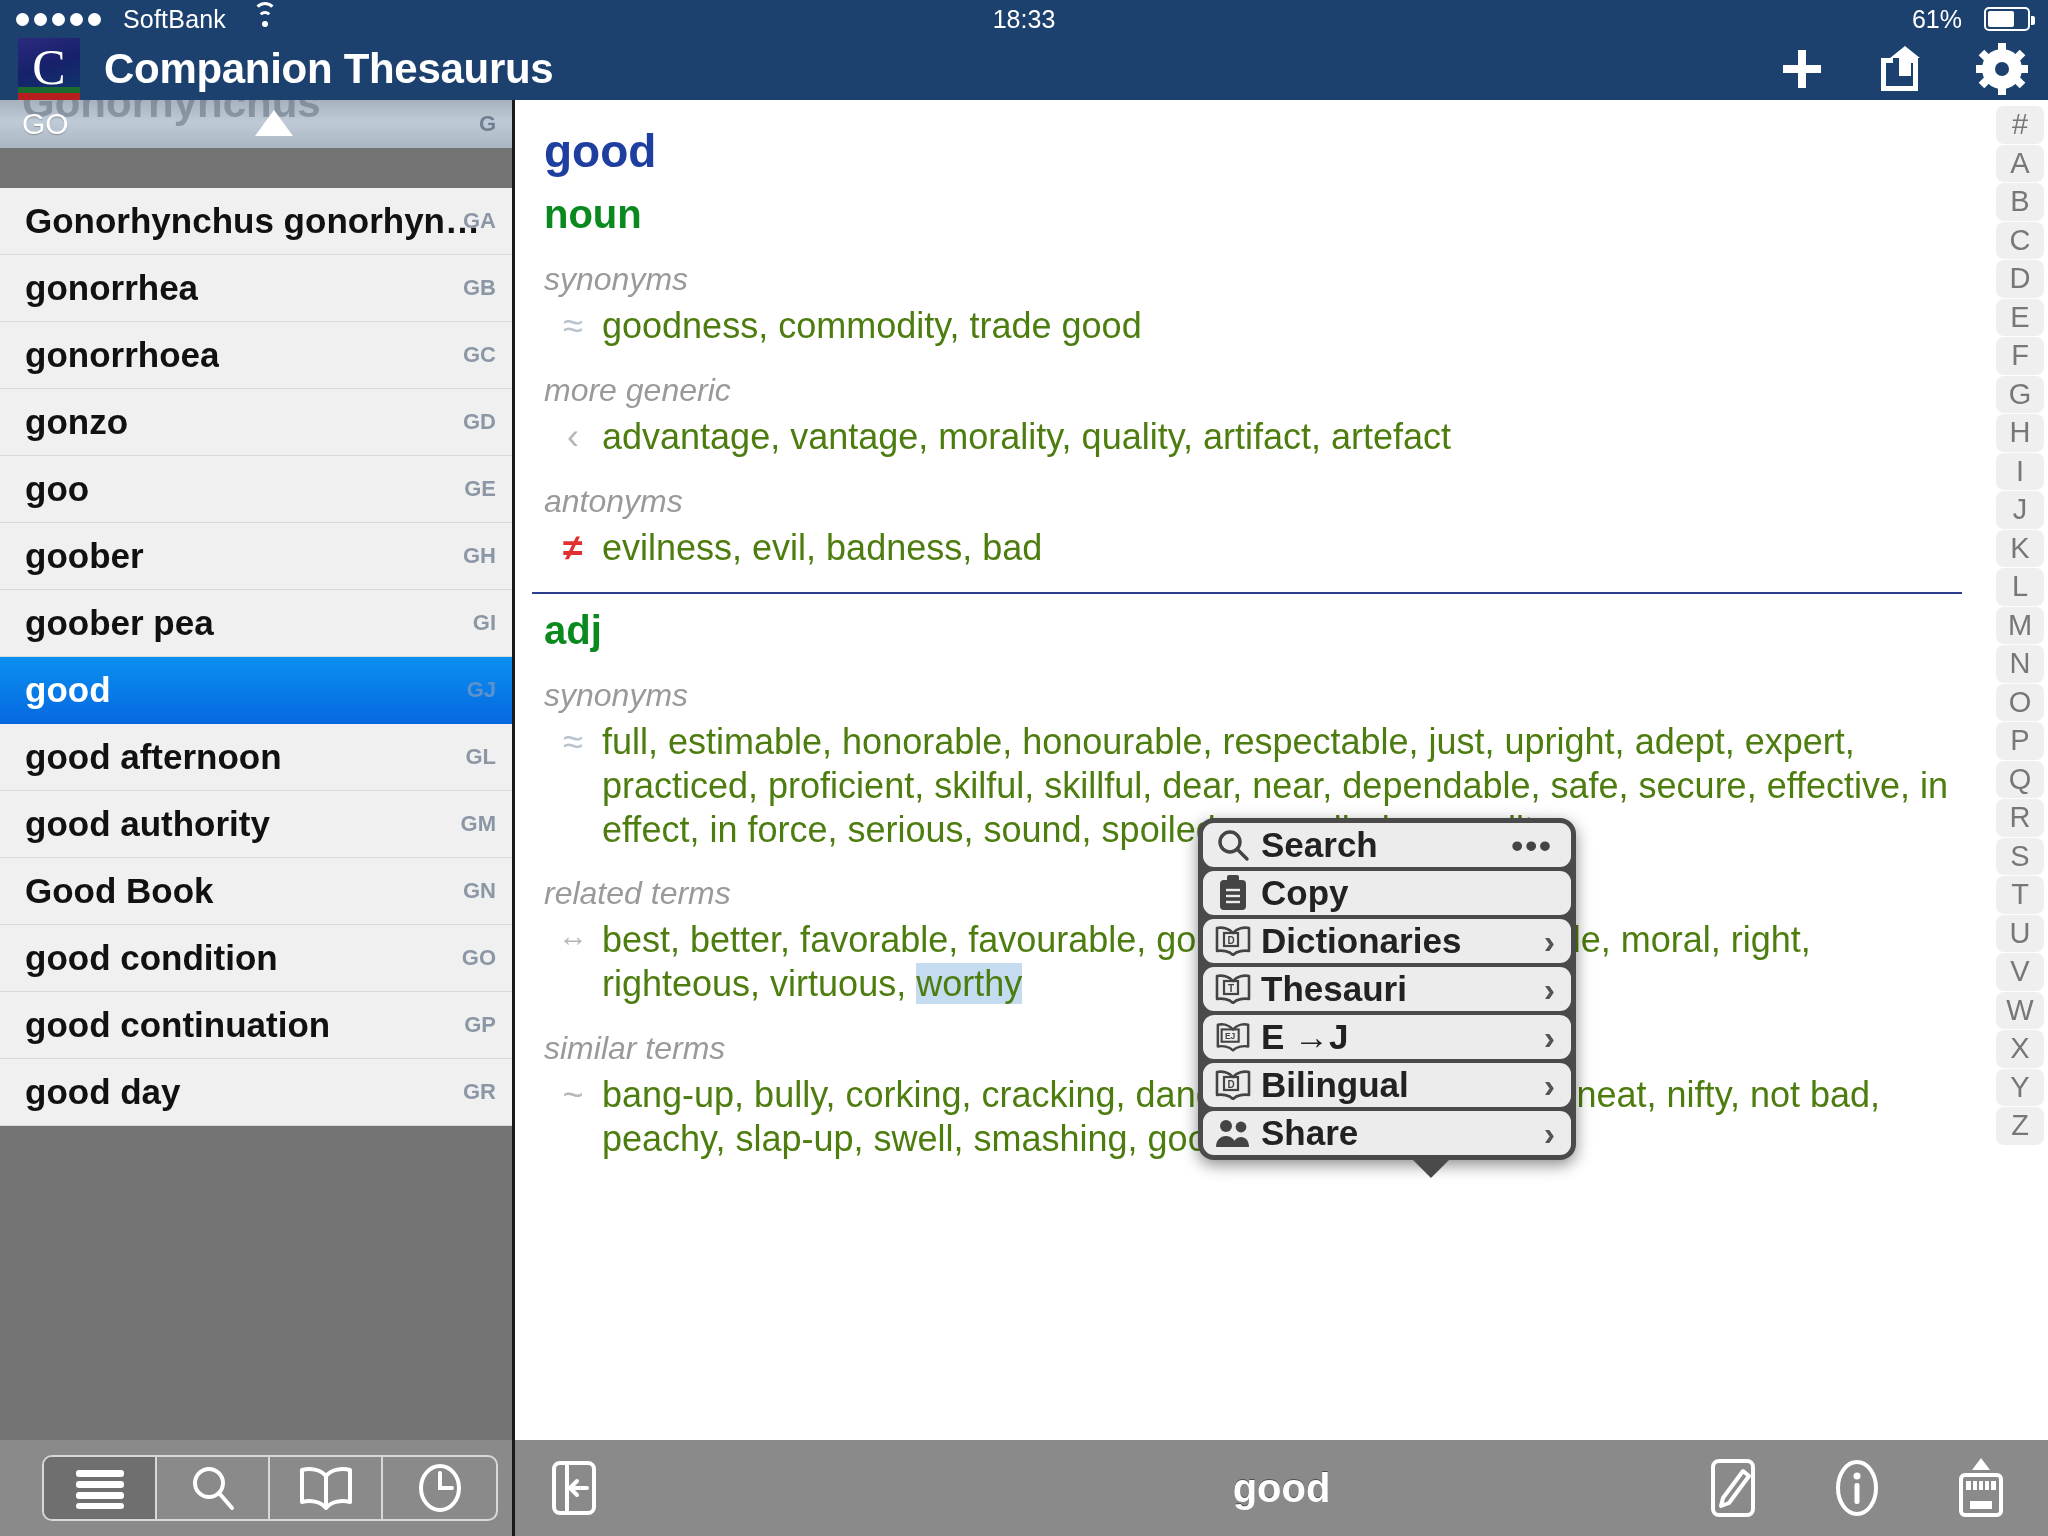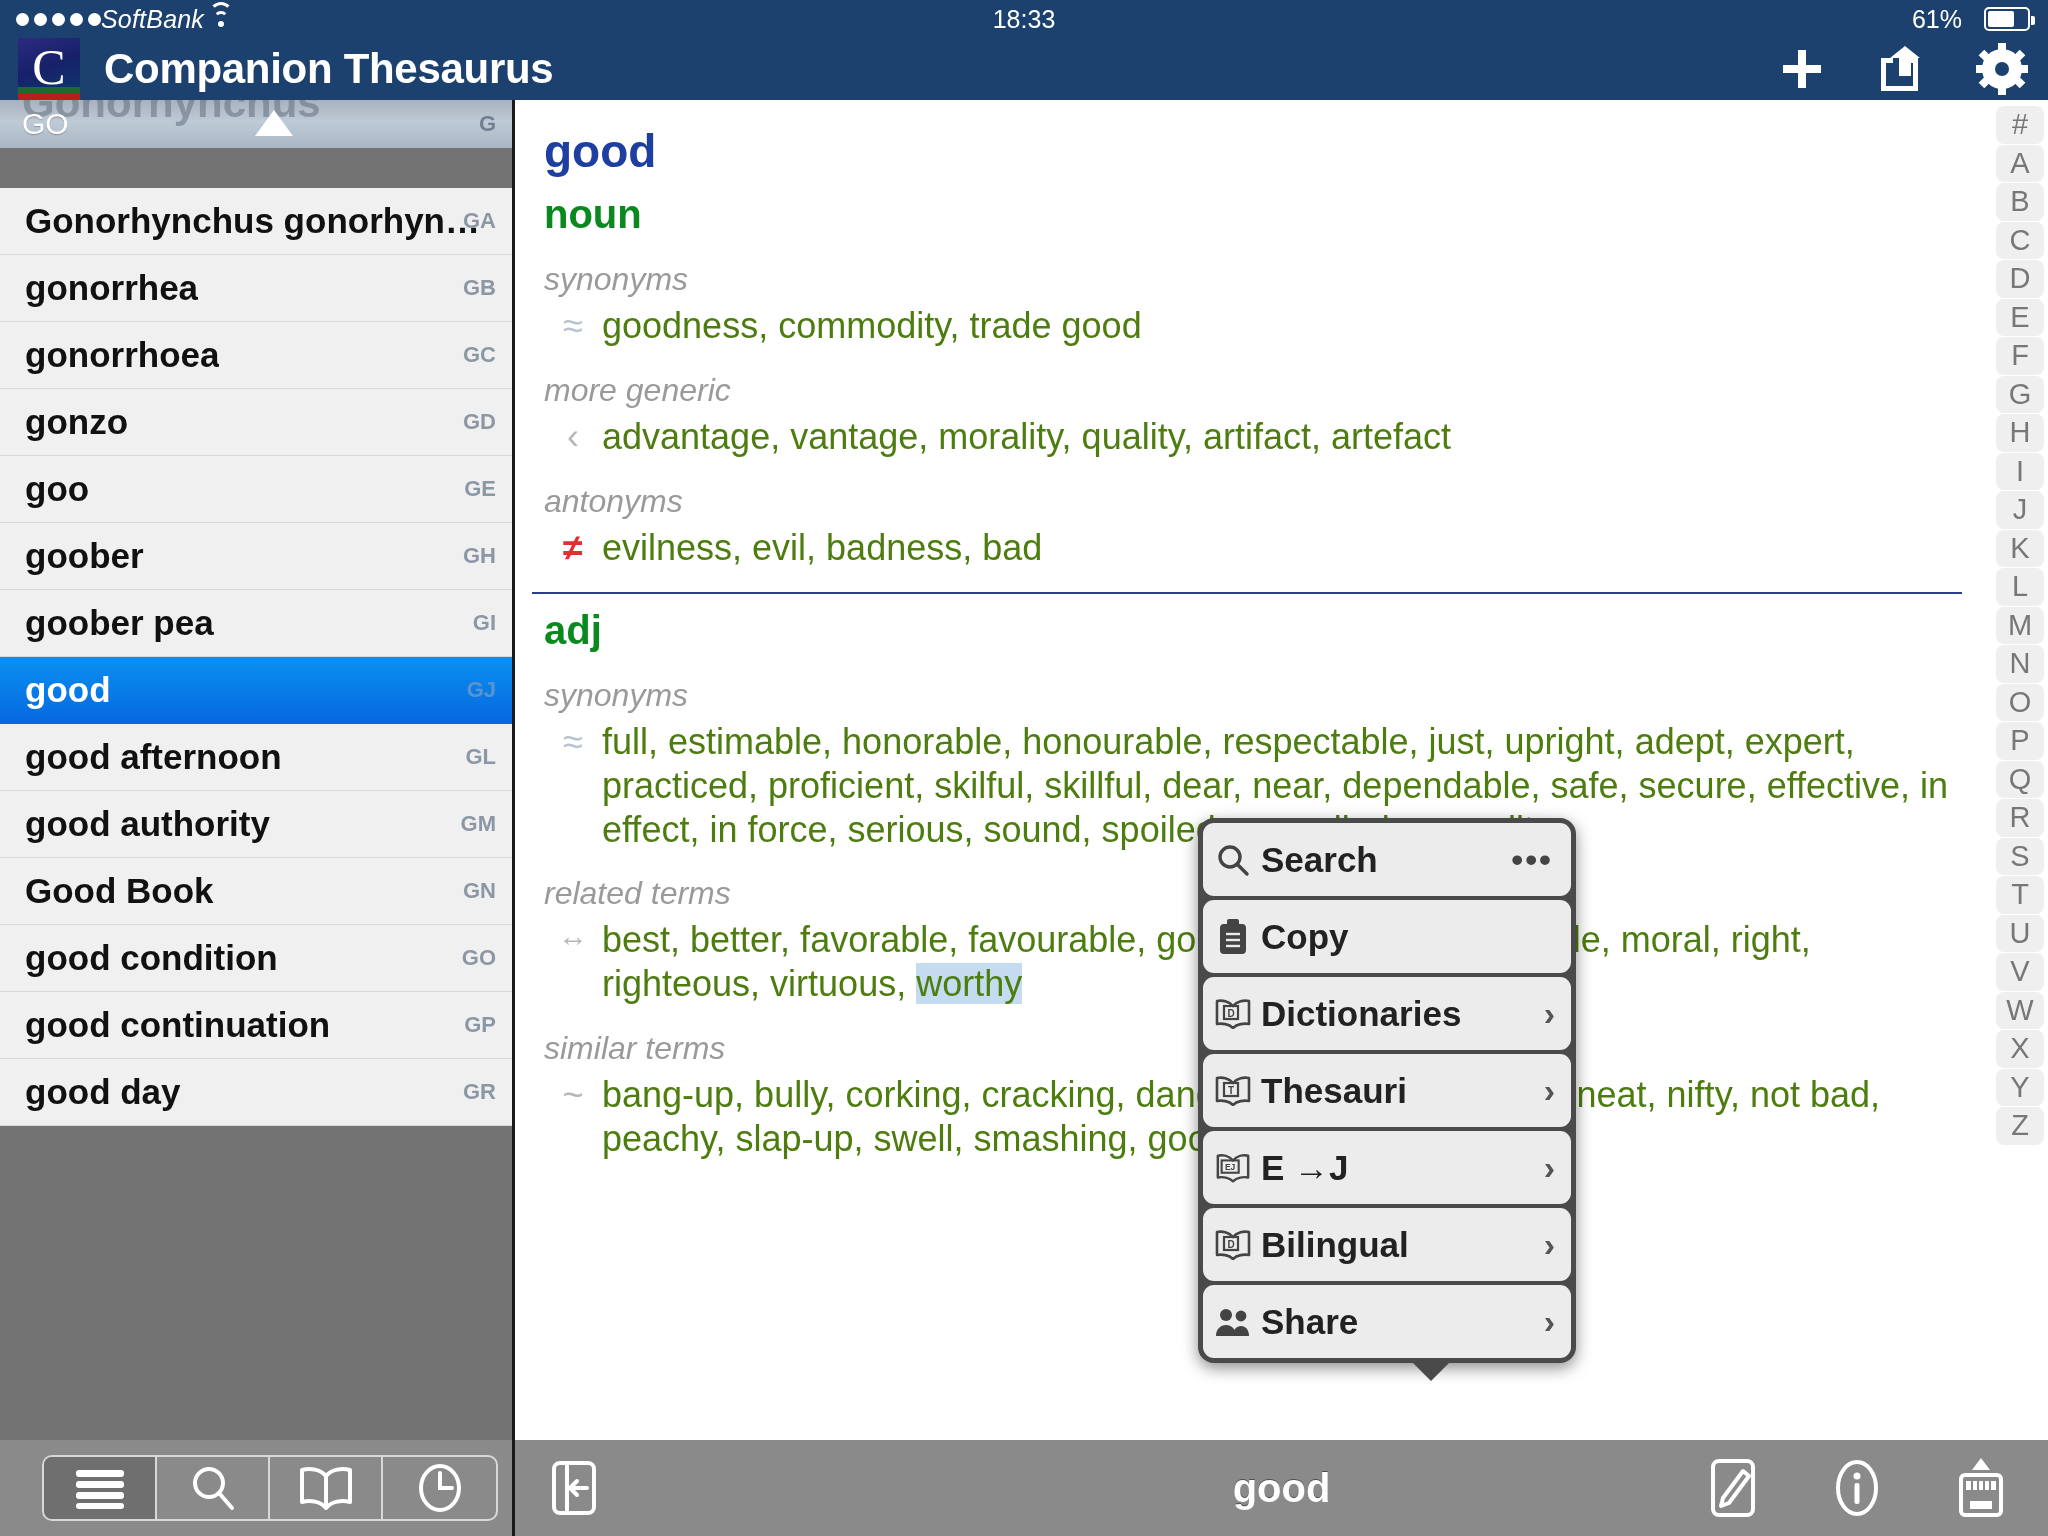--- a/index.html
+++ b/index.html
@@ -9,21 +9,21 @@
     overflow: hidden; background: #fff;
   }
   #app { position: relative; width: 2048px; height: 1536px; }
 
   
   .statusbar {
     position: absolute; top: 0; left: 0; width: 2048px; height: 38px;
     background: #1c416e; color: #fff;
     display: flex; align-items: center; font-size: 24px;
   }
-  .sb-left { display: flex; align-items: center; gap: 0; padding-left: 16px; font-style: italic; }
+  .sb-left { display: flex; align-items: center; gap: 22px; padding-left: 16px; }
   .sig { display: flex; gap: 5px; align-items: center; }
   .sig i { width: 13px; height: 13px; border-radius: 50%; background: #fff; display: block; }
   .carrier { font-size: 25px; letter-spacing: .2px; }
   .wifi { position: relative; width: 26px; height: 19px; margin-left: 4px; }
   .wifi b {
     position: absolute; left: 50%; bottom: 0; transform: translateX(-50%);
     border: 3px solid #fff; border-bottom-color: transparent;
     border-left-color: transparent; border-right-color: transparent;
     border-radius: 50%; display: block;
   }
@@ -158,21 +158,21 @@
     position: absolute; left: 1198px; top: 718px; width: 378px;
     background: #4a4a4a; border-radius: 16px; padding: 5px;
     box-shadow: 0 5px 16px rgba(0,0,0,.45);
   }
   .popup::after {
     content: ""; position: absolute; left: 214px; bottom: -18px;
     border-left: 19px solid transparent; border-right: 19px solid transparent;
     border-top: 19px solid #4a4a4a;
   }
   .pitem {
-    background: #ececec; border-radius: 11px; height: 73px; margin-bottom: 4px;
+    background: #ececec; border-radius: 11px; height: 44px; margin-bottom: 4px;
     display: flex; align-items: center; padding: 4px 12px; position: relative;
   }
   .pitem:last-child { margin-bottom: 0; }
   .pitem .plabel { font-size: 35px; font-weight: bold; color: #222; margin-left: 10px; }
   .pitem .pchev {
     position: absolute; right: 16px; font-size: 34px; font-weight: bold; color: #555;
   }
   .pitem .pdots { position: absolute; right: 18px; font-size: 34px; font-weight: bold; color: #444; letter-spacing: 2px; }
   .picon { width: 36px; height: 36px; flex: none; display: flex; align-items: center; justify-content: center; }
   .picon svg { display: block; }

